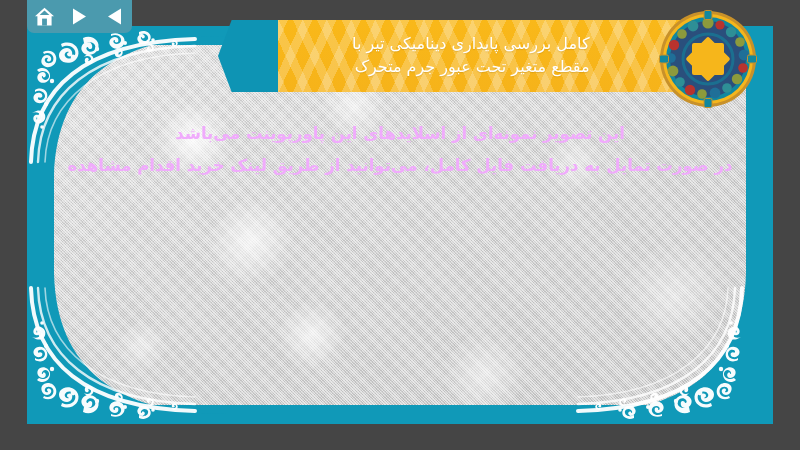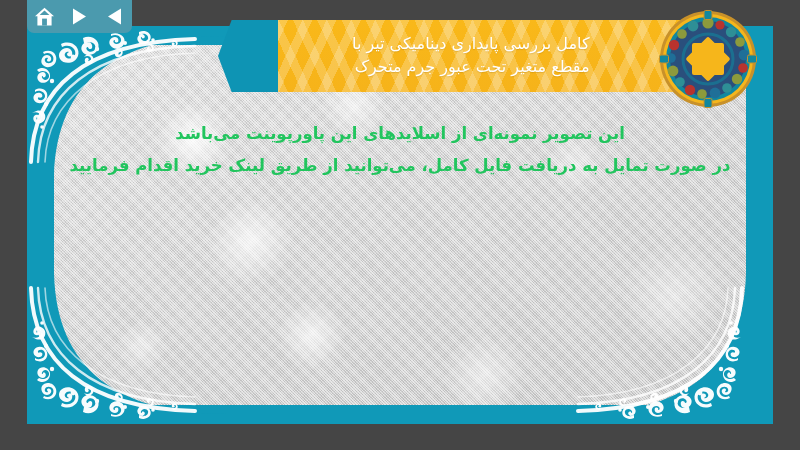--- a/index.html
+++ b/index.html
@@ -155,21 +155,21 @@
   #body-text {
     position: absolute;
     left: 40px;
     top: 118px;
     width: 720px;
     text-align: center;
     direction: rtl;
     z-index: 25;
   }
   .body-line {
-    color: #22c55e;
+    color: #f0abfc;
     font-size: 16.5px;
     line-height: 1.95;
     font-weight: 600;
     letter-spacing: 0;
   }
 
   
   .ornament {
     position: absolute;
     width: 175px;
@@ -347,21 +347,21 @@
         <path d="M60 28 c5 0 8 4 6 8 -2 3-7 3-8 0 -1-3 1-5 3-4 1 1 1 2 0 3 1 1 3 0 3-2 0-3-4-4-7-2z"></path>
         <path d="M90 22 c5 0 7 4 5 7 -2 3-6 3-7 0 -1-2 1-4 3-3 1 0 1 2 0 2 1 1 3 0 3-2 0-2-3-4-6-2z"></path>
         <path d="M122 18 c4 0 6 3 4 6 -2 2-5 2-6 0 -1-2 1-3 2-3 1 1 1 2 0 2 1 1 3 0 3-1 0-2-2-3-5-2z"></path>
         <path d="M146 14 c4 0 6 3 4 5 -2 2-5 2-5 0 -1-2 1-3 2-2 1 0 1 1 0 2 1 0 2 0 2-1 0-2-2-3-4-2z"></path>
       </g>
     </svg>
   </div>
 
   <div id="body-text">
     <div class="body-line">این تصویر نمونه‌ای از اسلایدهای این پاورپوینت می‌باشد</div>
-    <div class="body-line">در صورت تمایل به دریافت فایل کامل، می‌توانید از طریق لینک خرید اقدام فرمایید</div>
+    <div class="body-line">در صورت تمایل به دریافت فایل کامل، می‌توانید از طریق لینک خرید اقدام مشاهده</div>
   </div>
 
   <div id="banner-arrow"></div>
 
   <div id="title-banner">
     <div id="title-text">کامل بررسی پایداری دینامیکی تیر با
 مقطع متغیر تحت عبور جرم متحرک</div>
   </div>
 
   <div id="medallion">

